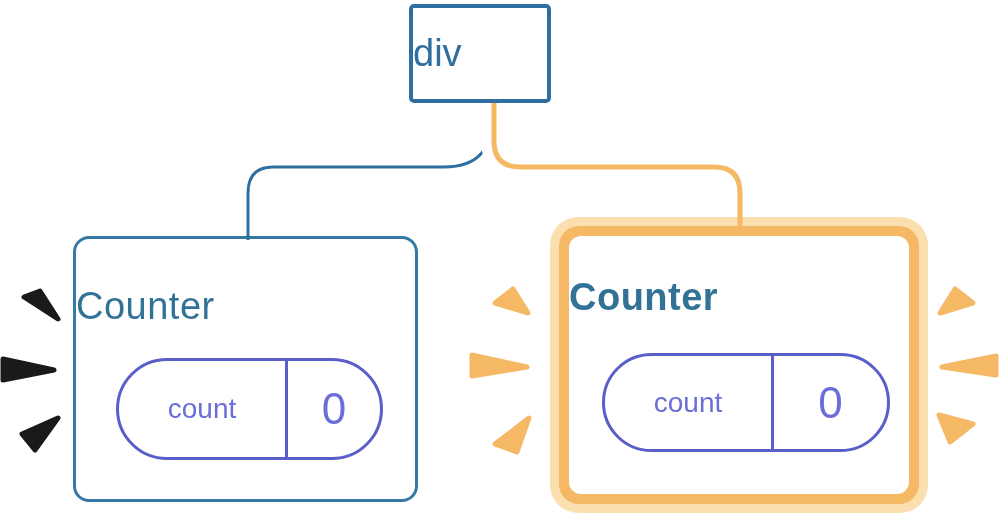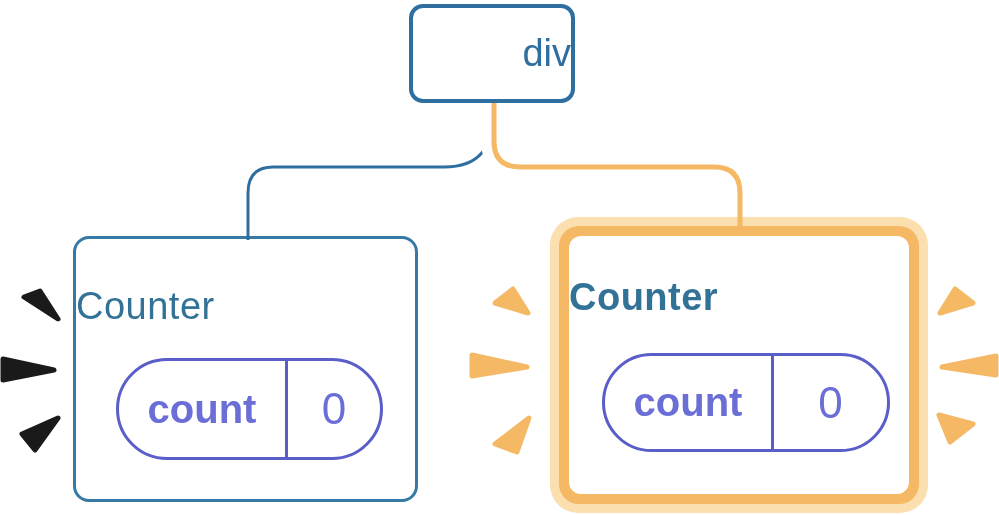--- a/index.html
+++ b/index.html
@@ -2,23 +2,23 @@
 <html style="--blue-stroke: #2F6F9F; --card-blue-border: #3679A4; --title-blue: #337297; --purple-border: #5A5EC8; --purple-text: #6A6ED6; --orange: #F5B864; --orange-light: #FBDFAF; --spark-dark: #1A1A1A;"><head>
 <meta charset="utf-8">
 <style>
   html,body{margin:0;padding:0;background:#ffffff;}
   .stage{
     position:relative;width:999px;height:515px;overflow:hidden;
     font-family:"Liberation Sans",sans-serif;background:#ffffff;
   }
   
   .node-root{
-    position:absolute;left:409px;top:4px;width:166px;height:99px;
+    position:absolute;left:409px;top:4px;width:142px;height:99px;
     box-sizing:border-box;background:#fff;border:4px solid var(--blue-stroke);
-    border-radius:14px;display:flex;align-items:center;justify-content:flex-end;
+    border-radius:5px;display:flex;align-items:center;justify-content:flex-start;
   }
   .node-root span{font-size:38px;color:var(--blue-stroke);}
   
   .card-left{
     position:absolute;left:73px;top:236px;width:345px;height:266px;
     box-sizing:border-box;background:#fff;border:3px solid var(--card-blue-border);
     border-radius:16px;
   }
   .card-title{
     position:absolute;left:0;right:0;top:46px;text-align:left;
@@ -44,21 +44,21 @@
     border:3px solid var(--purple-border);border-radius:60px;background:#fff;
   }
   .pill-left{
     position:absolute;left:40px;top:119px;width:267px;height:102px;
   }
   .pill-right{
     position:absolute;left:33px;top:117px;width:288px;height:99px;
   }
   .pill-key{
     flex:1;display:flex;align-items:center;justify-content:center;
-    font-size:40px;color:var(--purple-text);font-weight:bold;
+    font-size:28px;color:var(--purple-text);
   }
   .pill-val{
     display:flex;align-items:center;justify-content:center;
     border-left:3px solid var(--purple-border);
     font-size:44px;color:var(--purple-text);
   }
   .pill-left .pill-val{width:92px;}
   .pill-right .pill-val{width:113px;}
   
   .overlay{position:absolute;left:0;top:0;width:999px;height:515px;pointer-events:none;}

